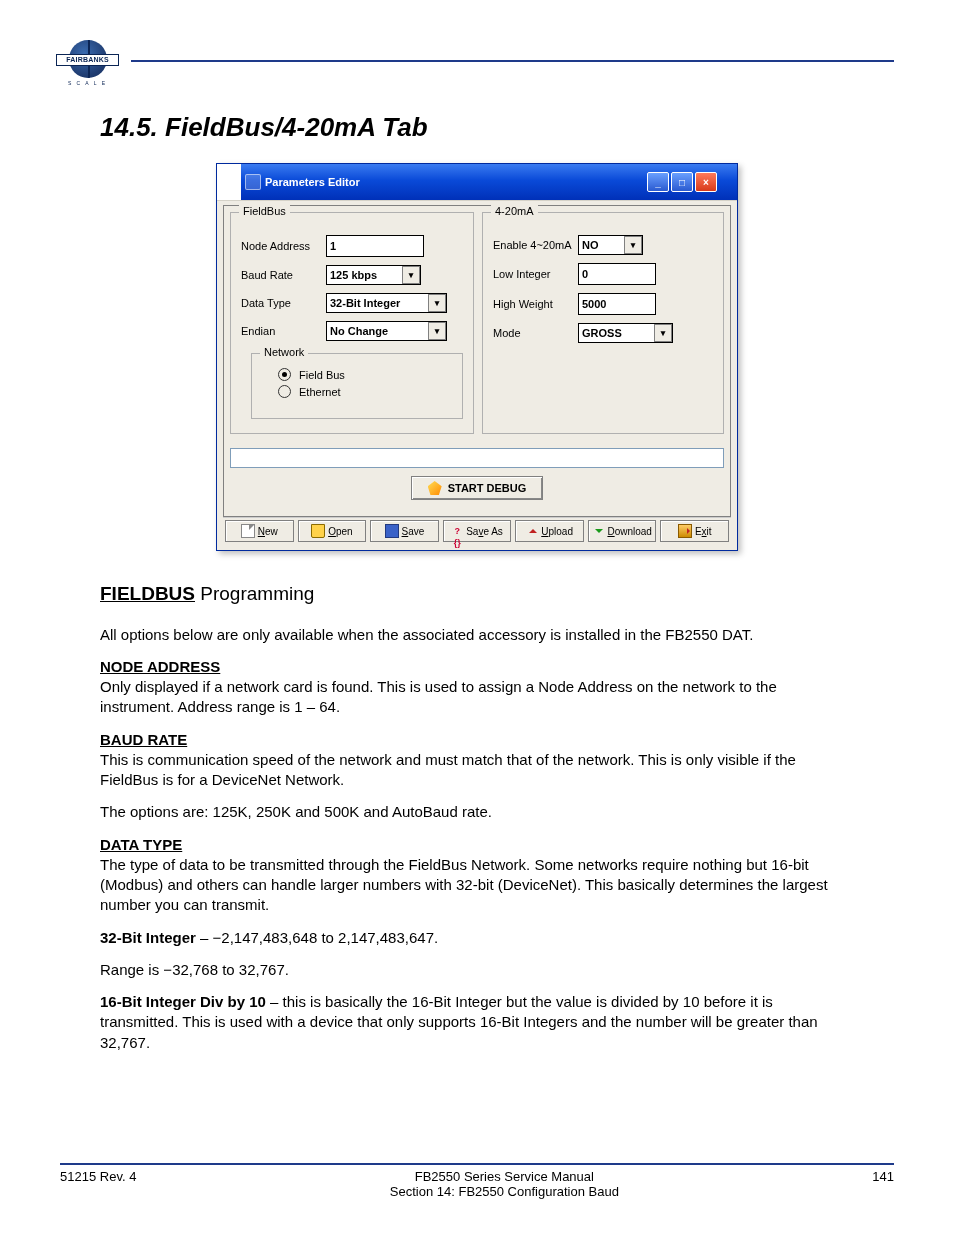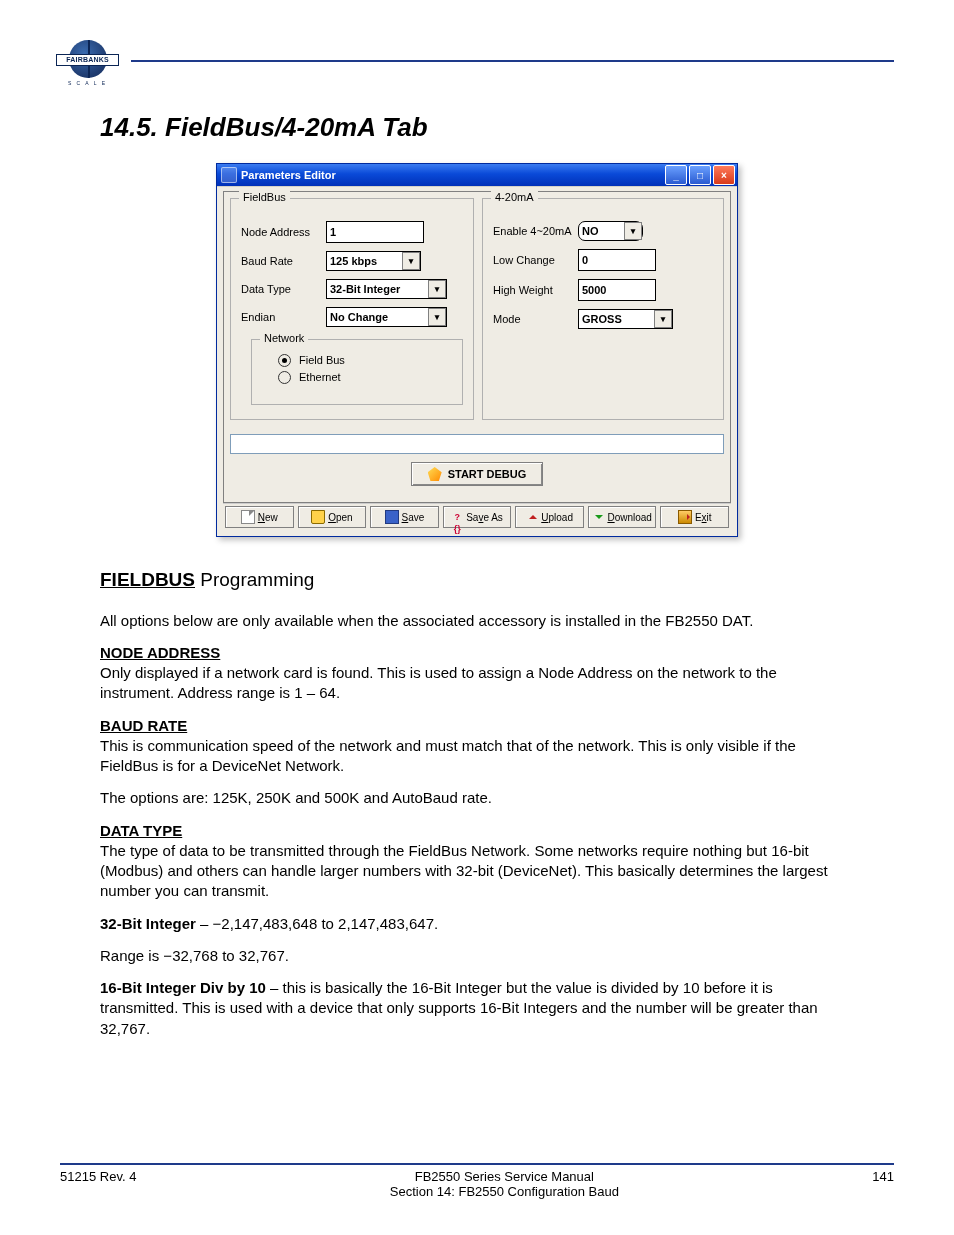--- a/index.html
+++ b/index.html
@@ -84,24 +84,25 @@
     width: 520px;
     margin: 0 auto 30px;
     box-shadow: 3px 3px 6px rgba(0,0,0,.25);
     border: 1px solid #002a9e;
   }
   .titlebar {
     background: linear-gradient(to bottom, #3a7bf0 0%, #0a4ad8 45%, #0030b8 100%);
     color: #fff;
     display: flex;
     align-items: center;
-    height: 22px;
+    height: 36px;
     font-size: 11px;
     font-weight: bold;
-    padding: 0 2px 0 4px;
+    padding: 0 20px 0 4px;
+    margin-left: 24px;
   }
   .titlebar .app-icon {
     width:14px; height:14px;
     background:#fff3;
     border:1px solid #fff8;
     margin-right:4px;
     border-radius:2px;
   }
   .titlebar .title-text { flex:1; }
   .winbtn {
@@ -199,21 +200,21 @@
     border:1px solid #b0b0b0;
     padding:10px 10px 16px;
     position:relative;
     margin:12px 0 4px 10px;
     width:190px;
   }
   .nwbox > legend {
     position:absolute; top:-8px; left:8px;
     background:#efece4; padding:0 4px; font-size:11px;
   }
-  .radio-row { display:flex; margin:4px 0 4px 16px; font-size:11px; cursor:pointer;}
+  .radio-row { display:flex; align-items:center; margin:4px 0 4px 16px; font-size:11px; cursor:pointer;}
   .radio-dot {
     width:11px; height:11px; border:1px solid #333; border-radius:50%;
     margin-right:8px; display:inline-flex; align-items:center; justify-content:center;
   }
   .radio-dot.sel::after{ content:""; width:5px; height:5px; background:#000; border-radius:50%; }
   .longinput {
     border:1px solid #7f9db9;
     background:#fff;
     height:20px;
     width:100%;
@@ -353,27 +354,27 @@
                 <span class="radio-dot"></span>
                 <span>Ethernet</span>
               </div>
             </div>
           </div>
 
           <div class="gbox">
             <legend>4-20mA</legend>
             <div class="row">
               <span class="lbl">Enable 4~20mA</span>
-              <div class="selectbox" style="width:60px;border-radius:7px;">
+              <div class="selectbox" style="width:60px;">
                 <span class="sel-v">NO</span>
                 <span class="dd-btn">▾</span>
               </div>
             </div>
             <div class="row">
-              <span class="lbl">Low Change</span>
+              <span class="lbl">Low Integer</span>
               <input class="inputbox" style="width: 70px;" value="0">
             </div>
             <div class="row">
               <span class="lbl">High Weight</span>
               <input class="inputbox" style="width: 70px;" value="5000">
             </div>
             <div class="row">
               <span class="lbl">Mode</span>
               <div class="selectbox" style="width:90px;">
                 <span class="sel-v">GROSS</span>

